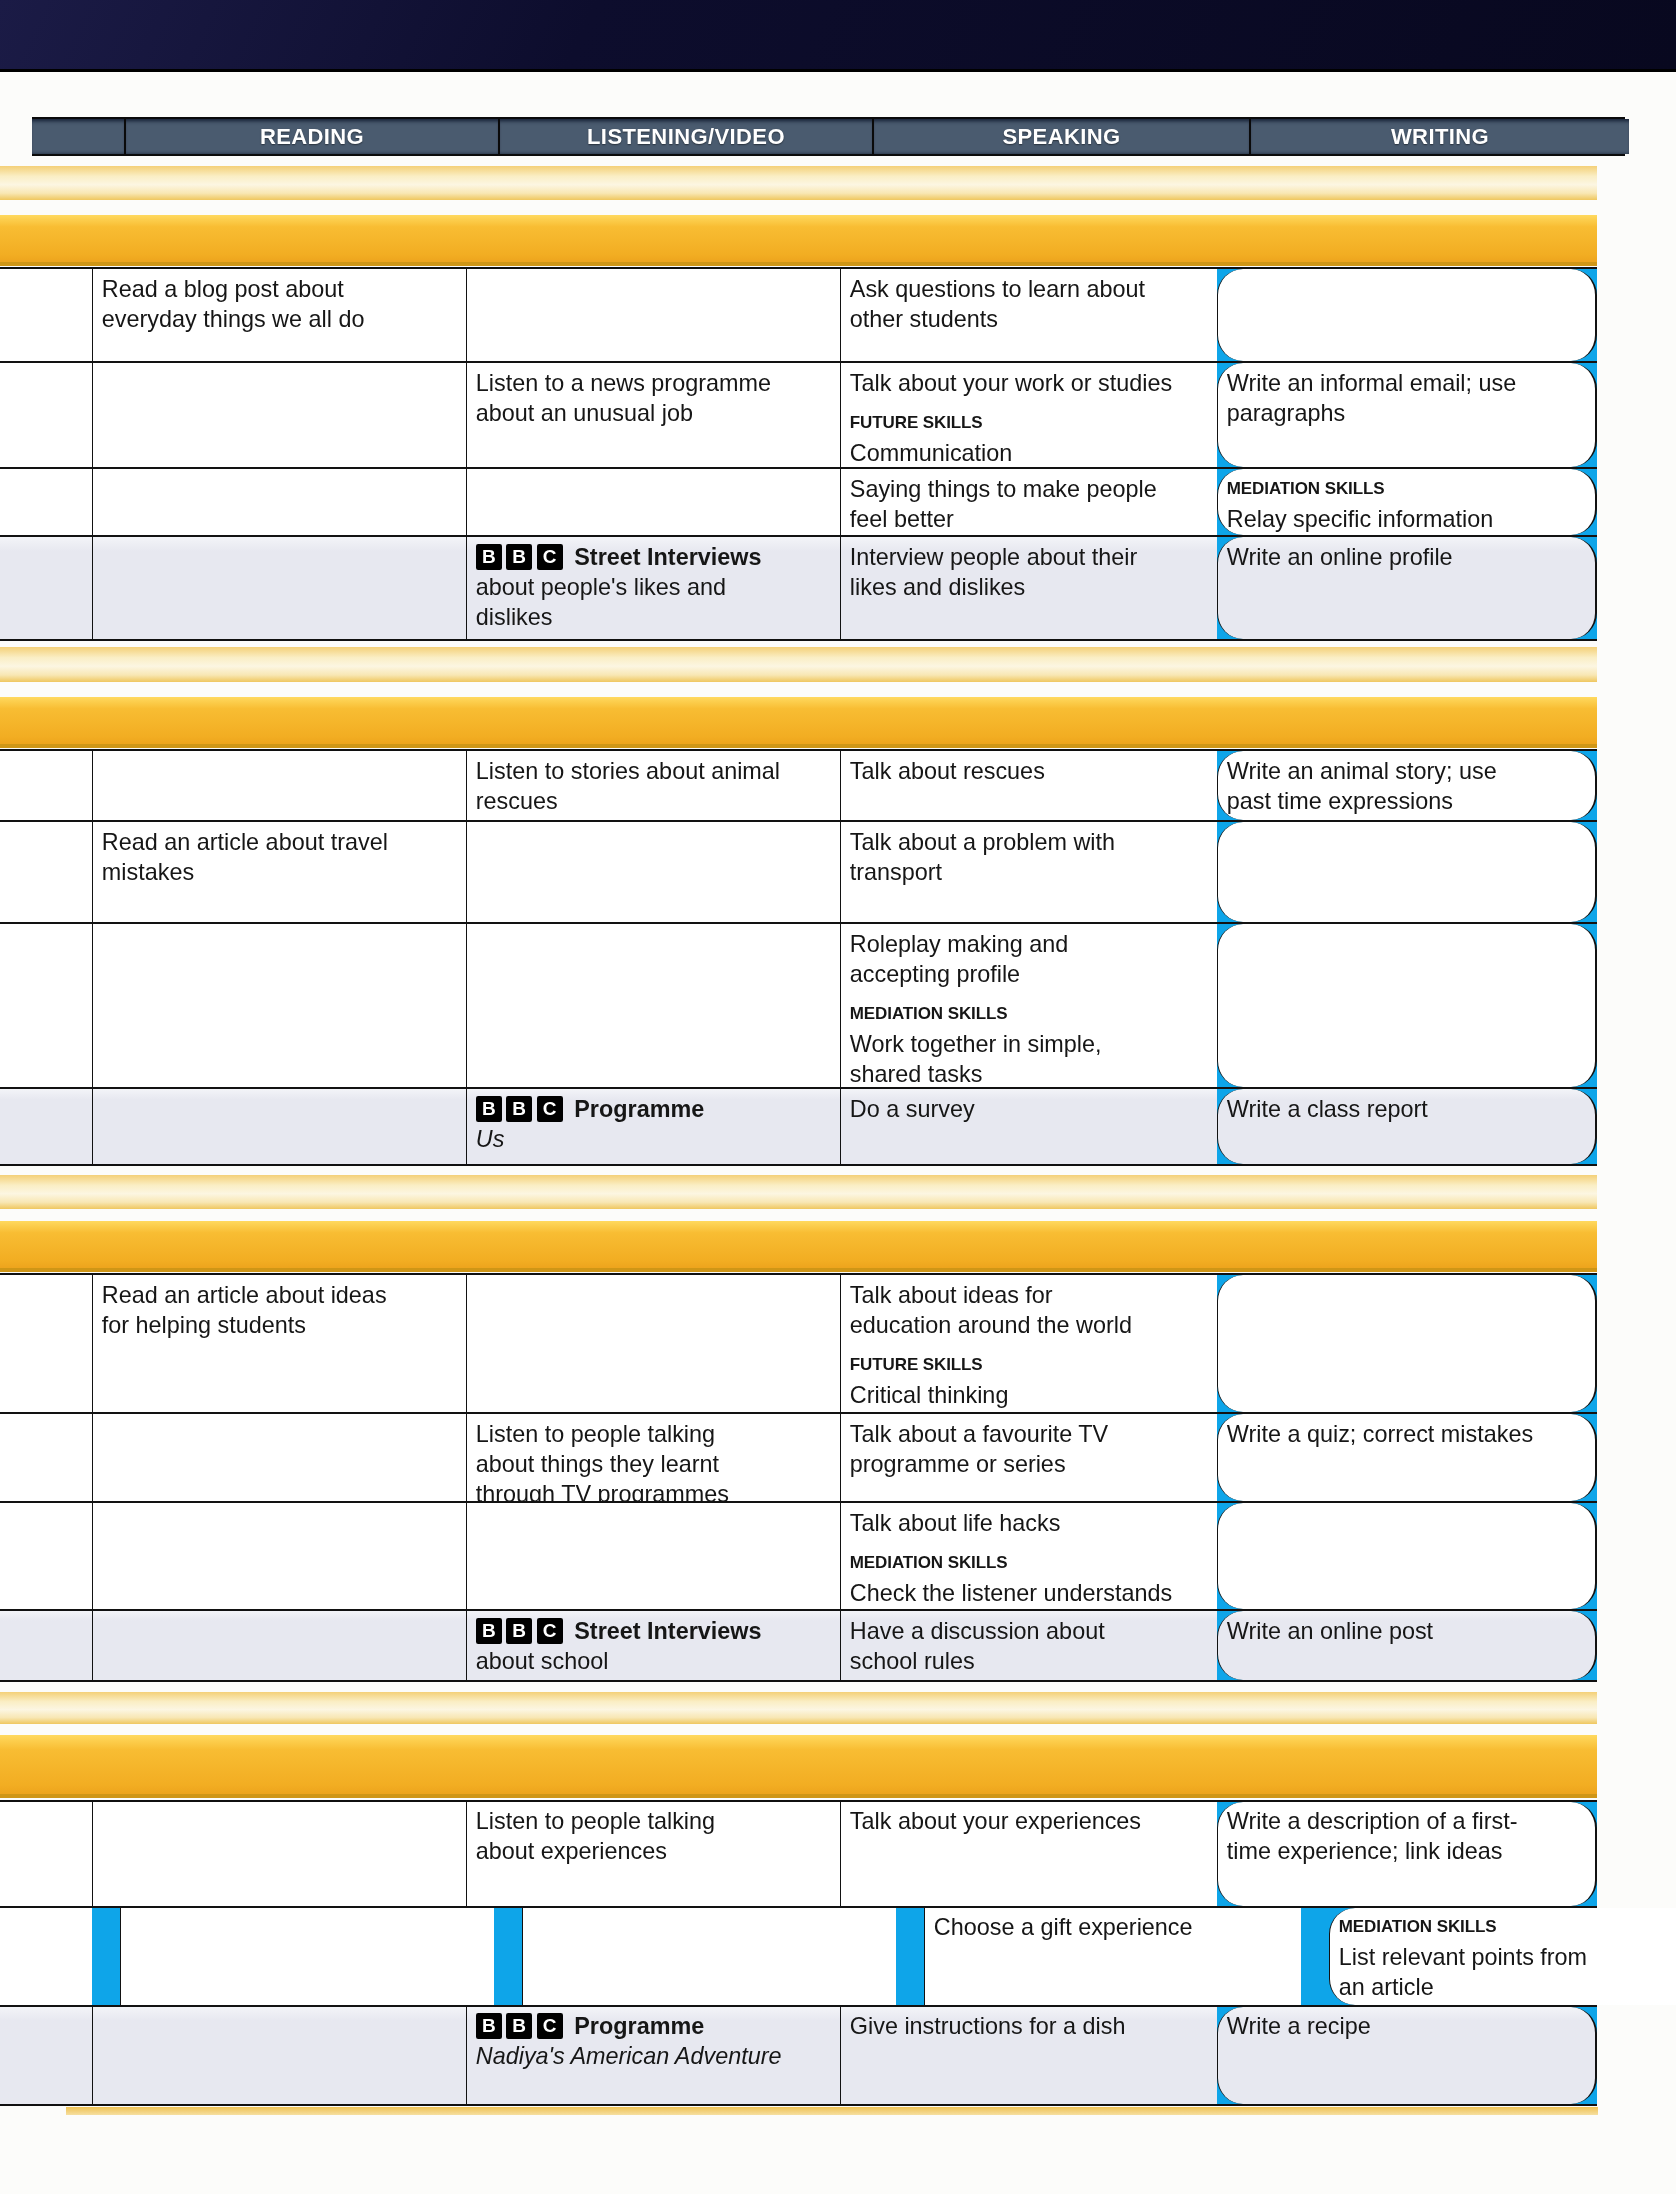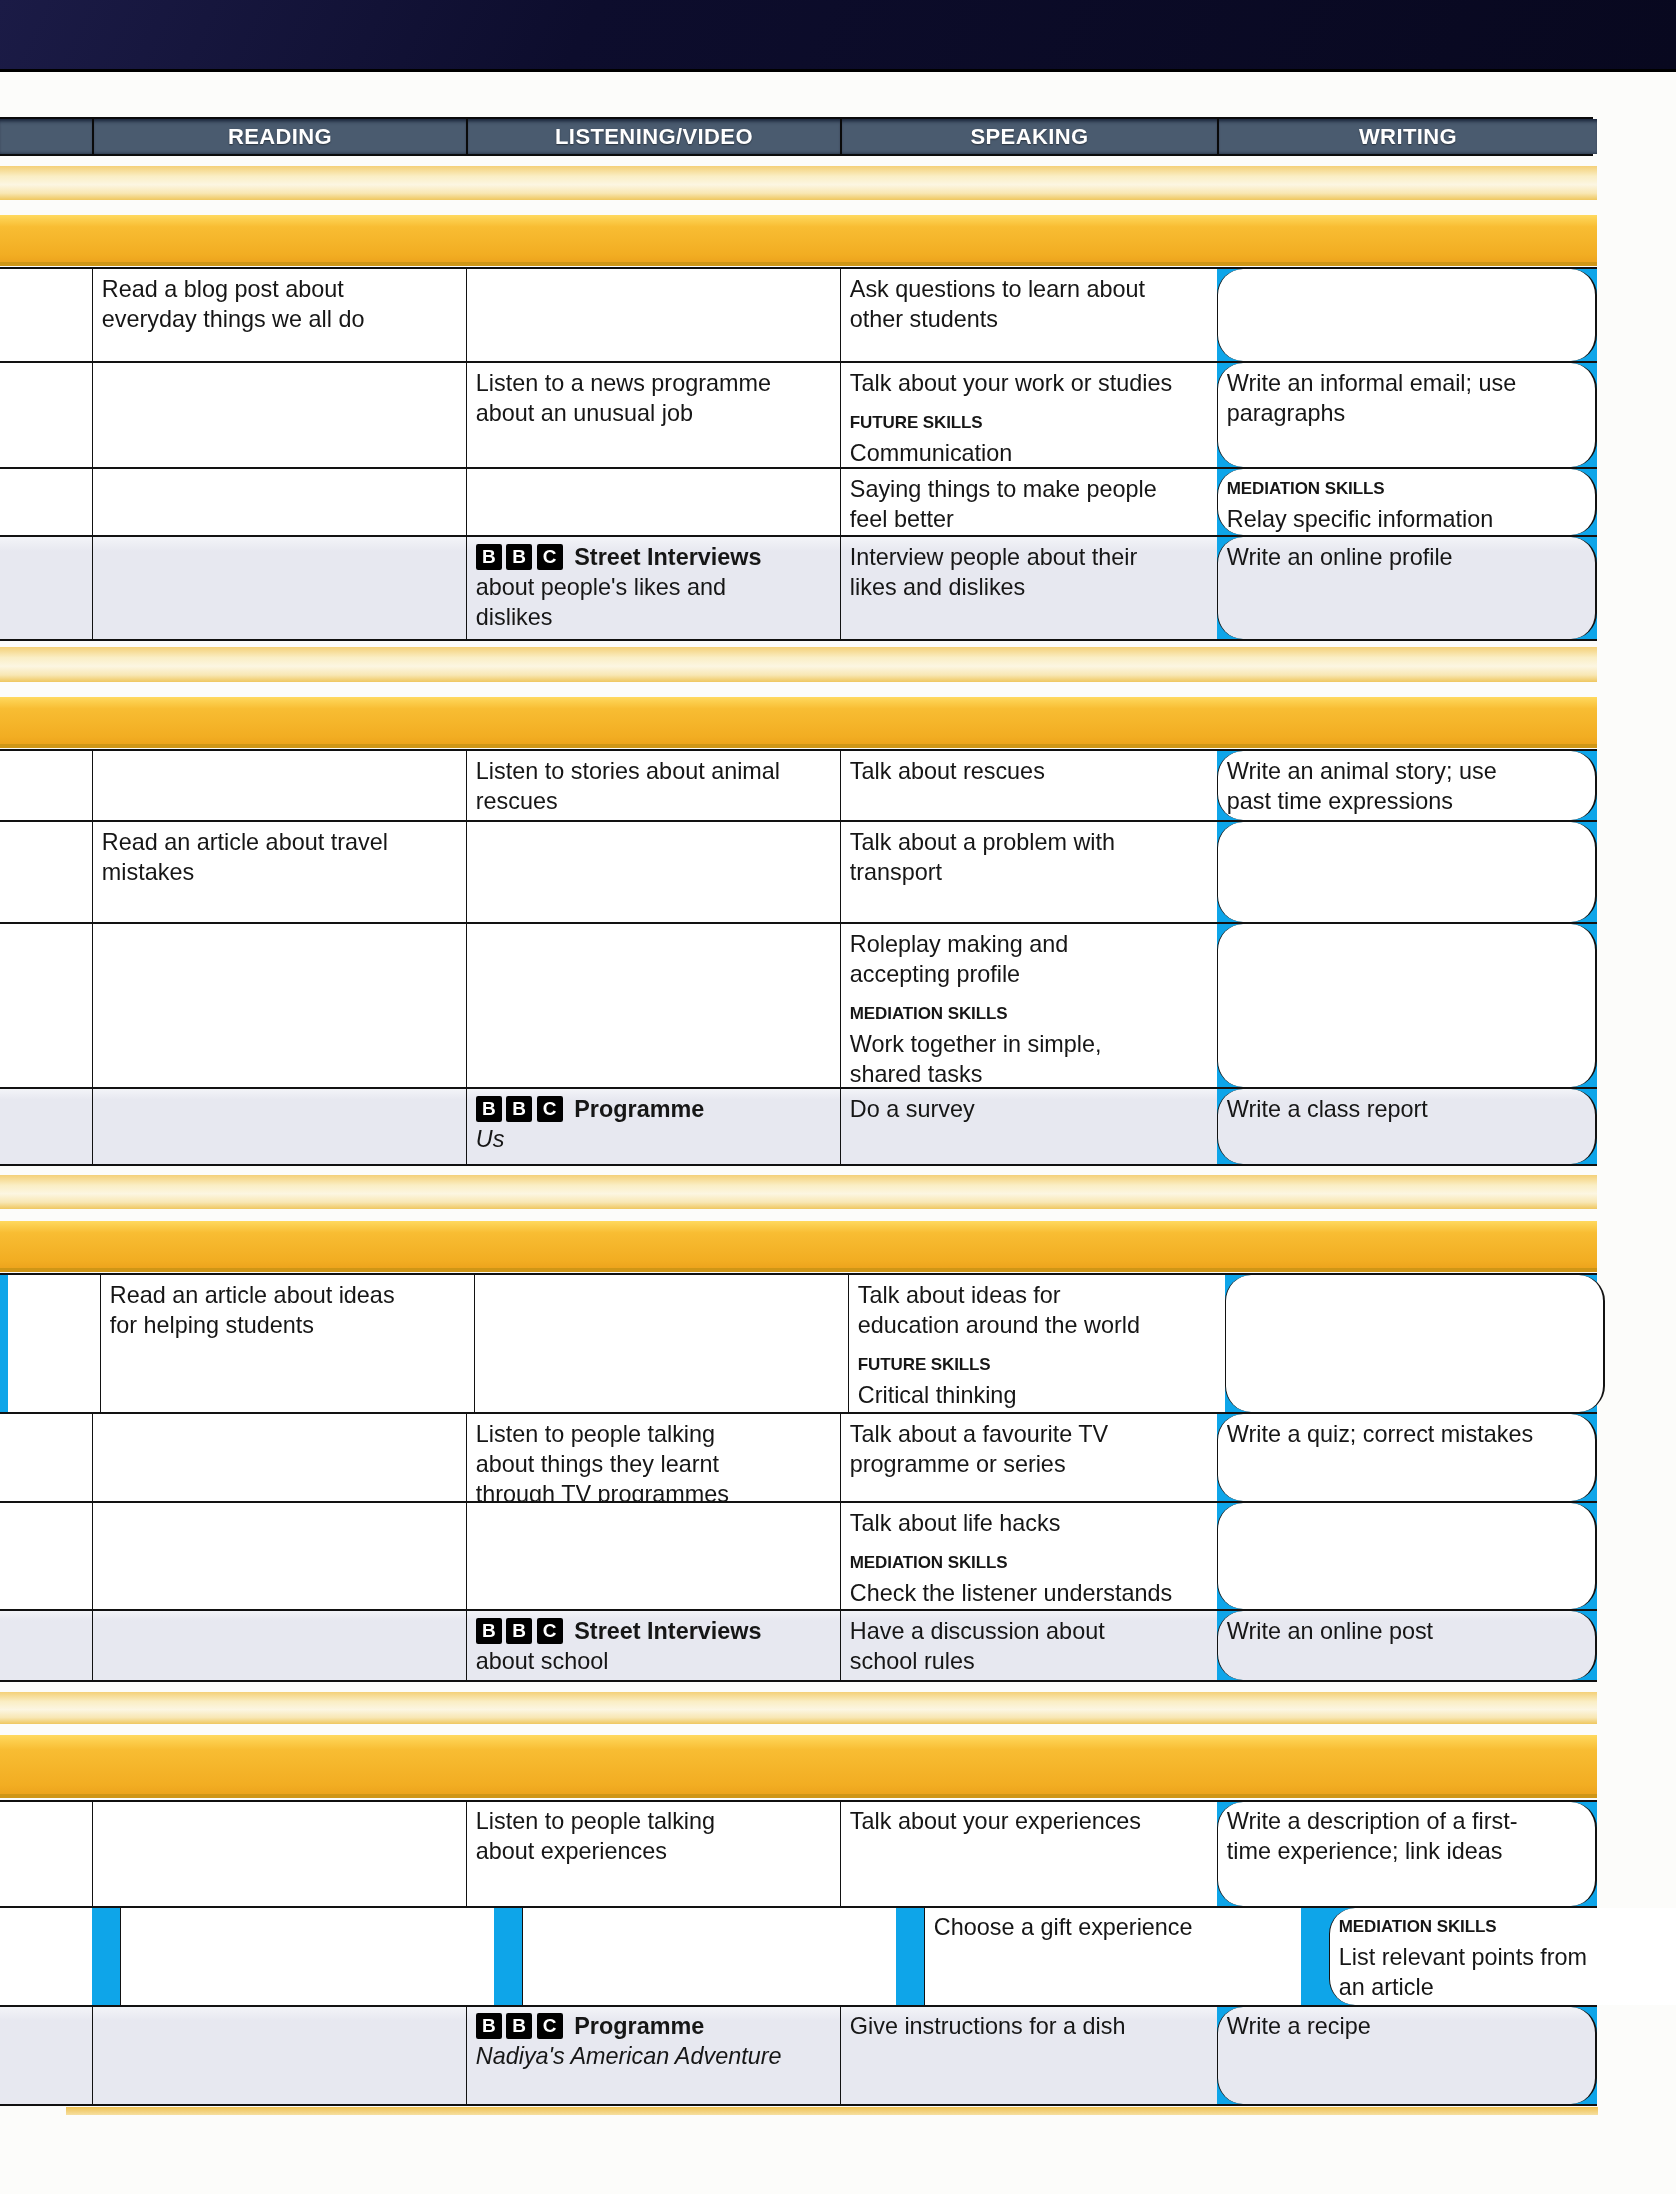--- a/index.html
+++ b/index.html
@@ -4,21 +4,21 @@
 <style>
   html,body{margin:0;padding:0;background:#fbfbf9;}
   .page{position:relative;width:1676px;height:2194px;background:#fcfcfa;overflow:hidden;
         font-family:"Liberation Sans",sans-serif;color:#161616;}
   
   .navy{width:1676px;height:69px;border-bottom:3.7px solid #000;
         background:linear-gradient(115deg,#1b1b46 0%,#0d0d2d 35%,#08081f 100%);}
   
   .header-bar{margin-top:45px;width:1593px;height:39px;box-sizing:border-box;
         border-top:2.2px solid #0b0b0b;border-bottom:2.2px solid #0b0b0b;
-        display:grid;grid-template-columns:92px 374px 374px 377px 380px;background:#4a5b6f;}
+        display:grid;grid-template-columns:92px 374px 374px 377px 380px;background:#4a5b6f;margin-left:32px;}
   .h-cell{box-sizing:border-box;border-left:2.2px solid #0a0a0a;display:flex;align-items:center;justify-content:center;
         background:#4a5b6f;
         box-shadow:inset 0 4.4px 3.7px -2.2px rgba(8,18,38,.75), inset 0 -2.9px 2.9px -2.2px rgba(8,18,38,.5);}
   .h-cell:first-child{border-left:none;}
   .h-cell span{color:#fff;font-weight:700;font-size:22px;letter-spacing:0.4px;text-shadow:0 0.7px 1.5px rgba(0,0,0,.45);}
   
   .band{width:1597px;box-sizing:border-box;}
   .band.pale{background:linear-gradient(180deg,#f4d078 0%,#faeec4 30%,#fcf6e2 55%,#f8e7b4 80%,#efc75f 100%);}
   .band.gold{background:linear-gradient(180deg,#ffd95e 0%,#f8bd33 25%,#f2ad22 85%,#eda41d 100%);
              border-bottom:4.4px solid #cf9616;}
@@ -210,21 +210,21 @@
         </div>
         <div class="t-cell col-writing">
           <div class="txt">Write a class report</div>
         </div>
       </div>
     </div>
 
   <div class="band pale p3"></div>
   <div class="band gold g3"></div>
   <div class="rows">
-      <div class="t-row" style="height: 139px; padding-left: 8px;">
+      <div class="t-row" style="height: 139px;">
         <div class="t-cell col-spacer"></div>
         <div class="t-cell col-reading">
           <div class="txt">Read an article about ideas
 for helping students</div>
         </div>
         <div class="t-cell col-listening"></div>
         <div class="t-cell col-speaking">
           <div class="txt">Talk about ideas for
 education around the world</div>
           <div class="skills-title">FUTURE SKILLS</div>

